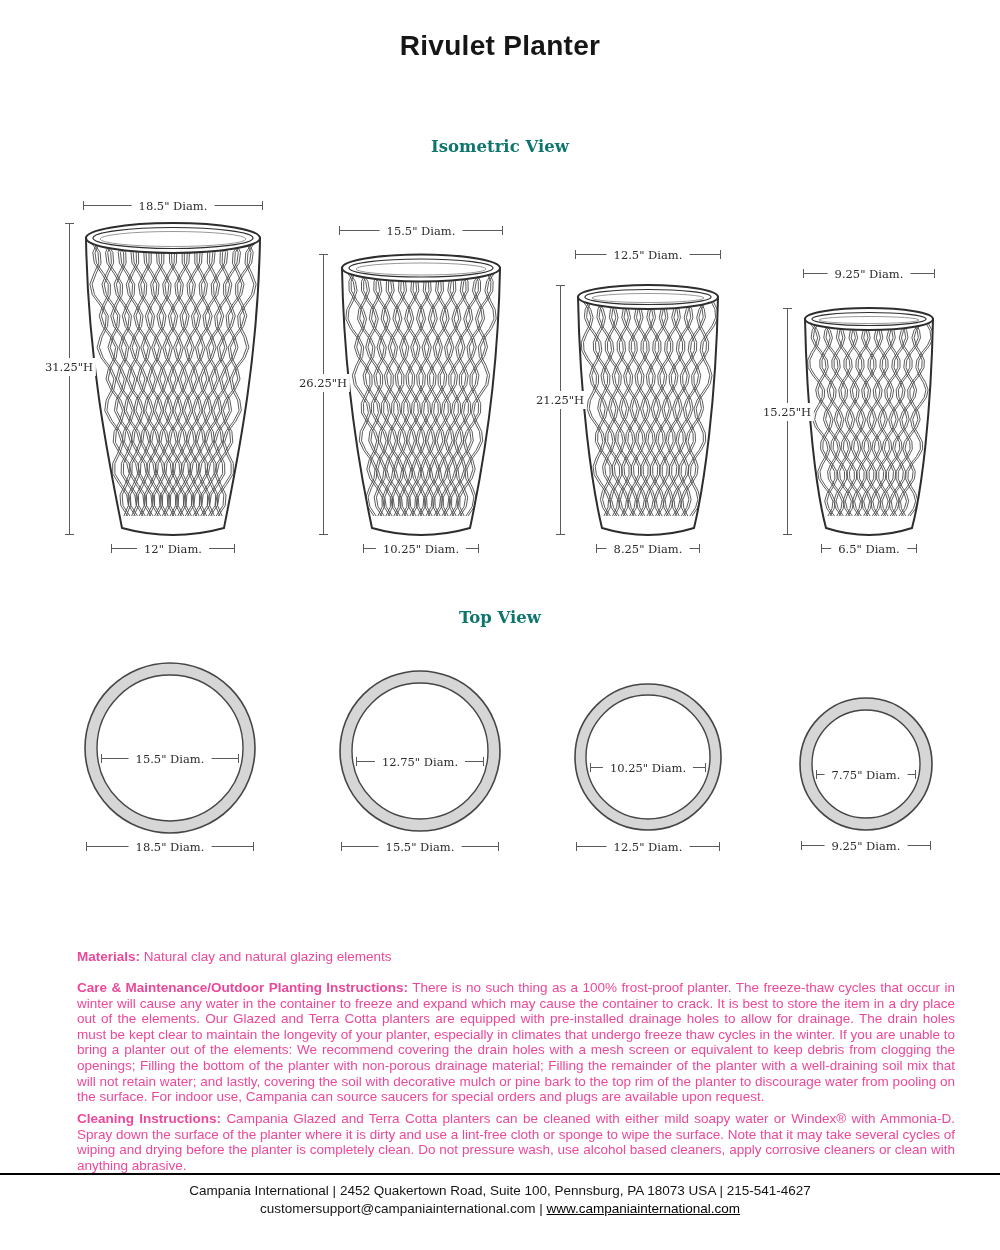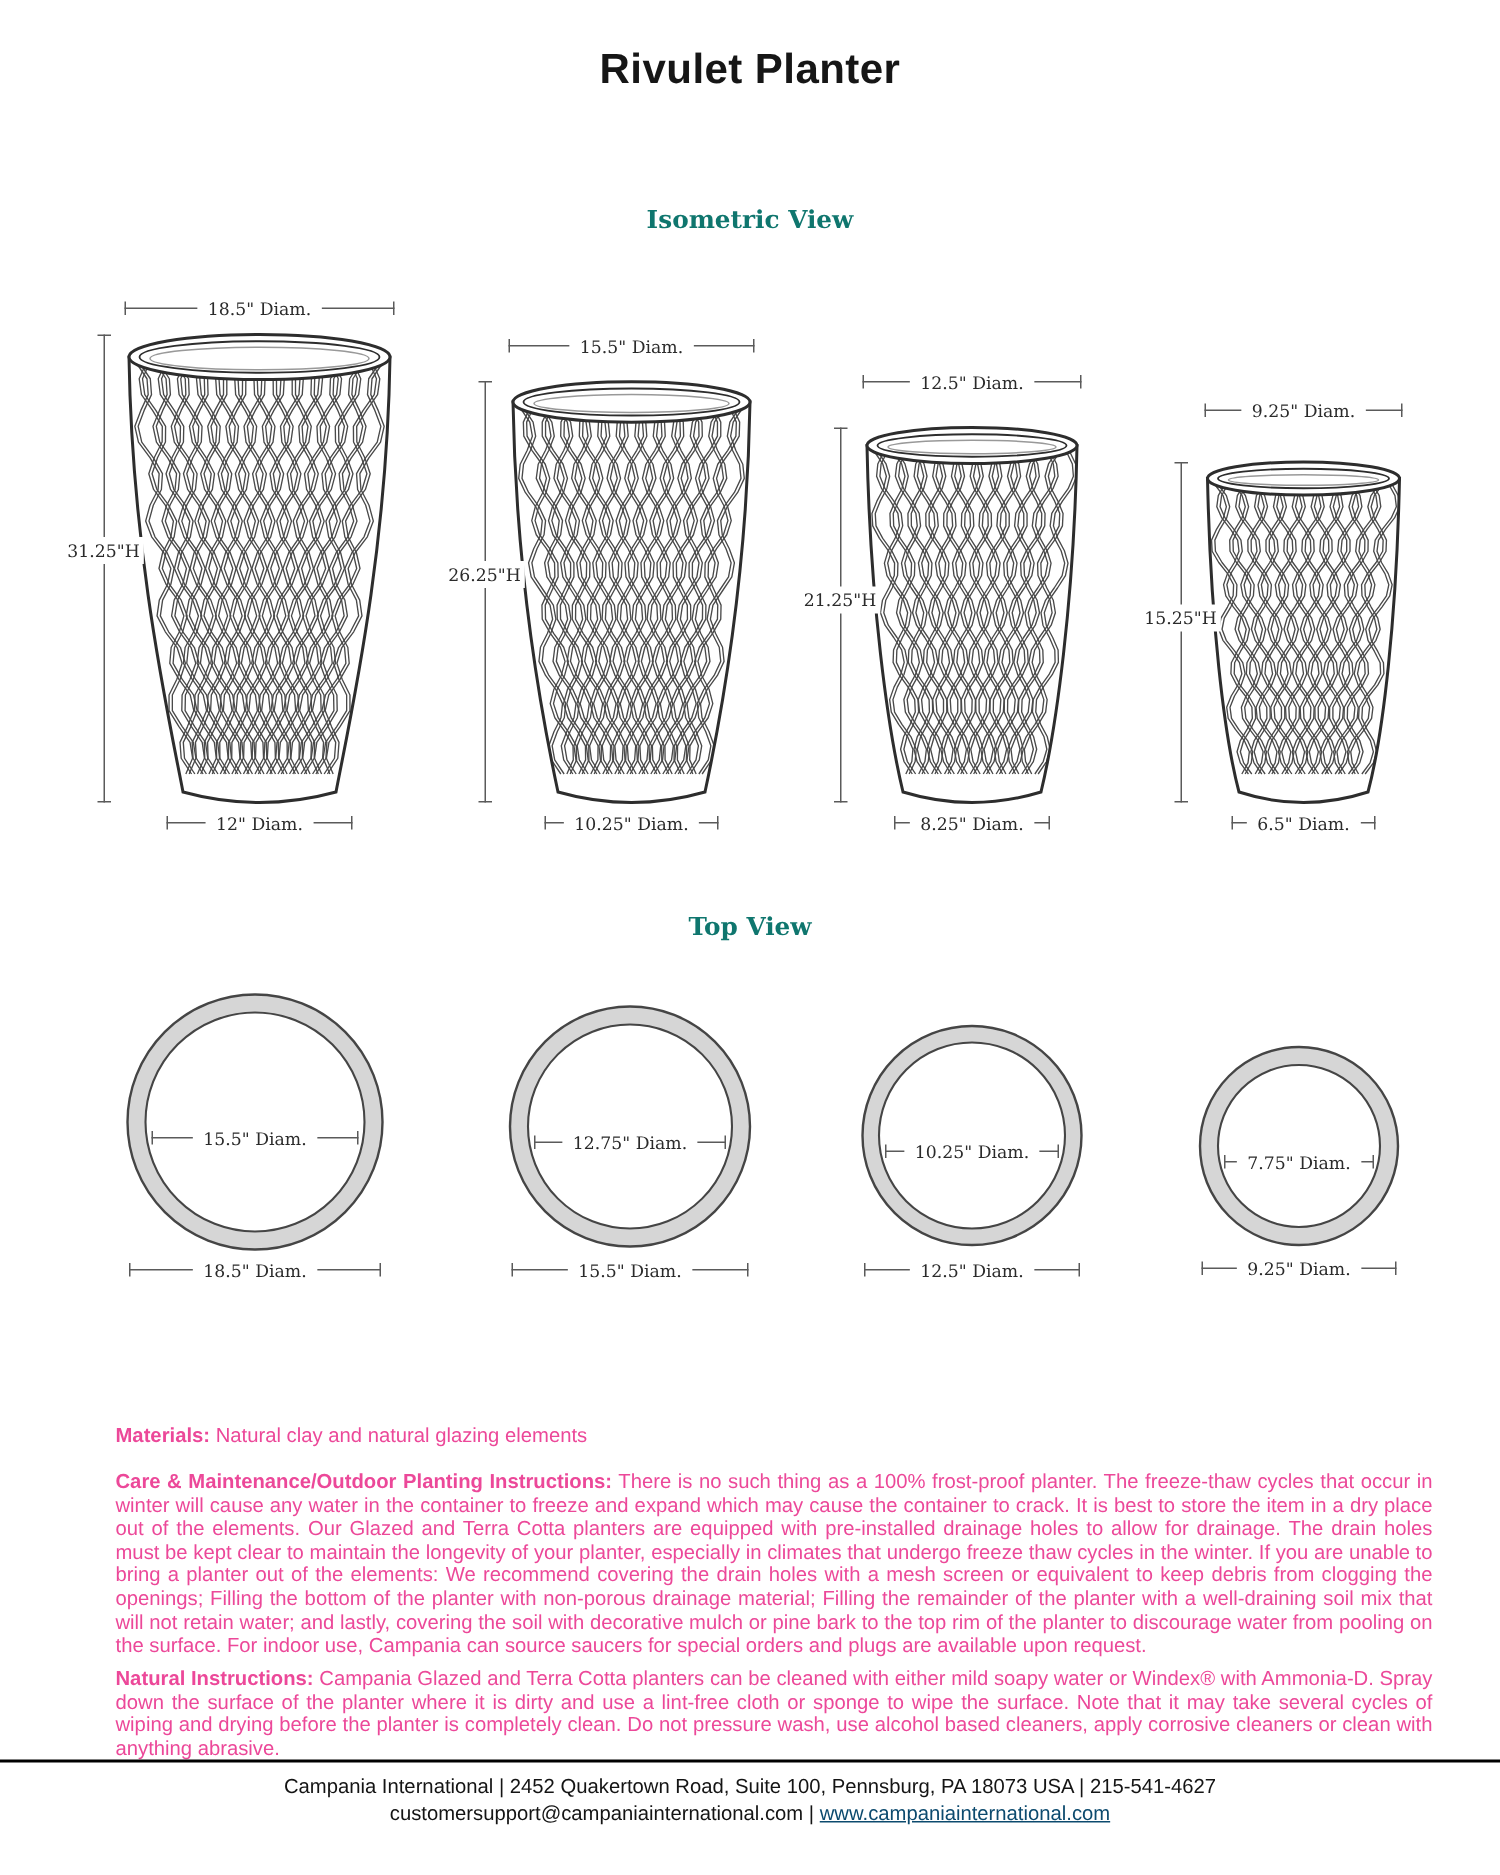--- a/index.html
+++ b/index.html
@@ -32,21 +32,21 @@
   .dim-v .dim-lbl{left:6px;top:46%;transform:translate(-50%,-50%);padding:2px 3px;}
 
   .para{position:absolute;left:76px;width:878px;font-size:13.5px;line-height:15.6px;margin:1px;color:#ec4899;}
   .para b{font-weight:bold;}
   .j{text-align:justify;}
 
   hr.rule{position:absolute;top:1173px;left:0;width:1000px;border:none;
           border-top:2px solid #000;margin:0;}
   .footer{position:absolute;top:1182px;left:0;width:100%;text-align:center;
           font-size:13.5px;line-height:17.5px;color:#141414;}
-  .footer a{color:#0c4a6e;text-decoration:underline;cursor:pointer;}
+  .footer a{color:#000000;text-decoration:underline;cursor:pointer;}
 </style>
 </head>
 <body>
 
 <div class="page">
 
   <h1 class="title">Rivulet Planter</h1>
   <h2 class="sec iso">Isometric View</h2>
   <h2 class="sec topv">Top View</h2>
 
@@ -425,21 +425,21 @@
     <b>Materials:</b>
     <span>Natural clay and natural glazing elements</span>
   </p>
 
   <p class="para j" style="top:979px;">
     <b>Care &amp; Maintenance/Outdoor Planting Instructions:</b>
     <span>There is no such thing as a 100% frost-proof planter. The freeze-thaw cycles that occur in winter will cause any water in the container to freeze and expand which may cause the container to crack. It is best to store the item in a dry place out of the elements. Our Glazed and Terra Cotta planters are equipped with pre-installed drainage holes to allow for drainage. The drain holes must be kept clear to maintain the longevity of your planter, especially in climates that undergo freeze thaw cycles in the winter. If you are unable to bring a planter out of the elements: We recommend covering the drain holes with a mesh screen or equivalent to keep debris from clogging the openings; Filling the bottom of the planter with non-porous drainage material; Filling the remainder of the planter with a well-draining soil mix that will not retain water; and lastly, covering the soil with decorative mulch or pine bark to the top rim of the planter to discourage water from pooling on the surface. For indoor use, Campania can source saucers for special orders and plugs are available upon request.</span>
   </p>
 
   <p class="para j" style="top:1110px;">
-    <b>Natural Instructions:</b>
+    <b>Cleaning Instructions:</b>
     <span>Campania Glazed and Terra Cotta planters can be cleaned with either mild soapy water or Windex® with Ammonia-D. Spray down the surface of the planter where it is dirty and use a lint-free cloth or sponge to wipe the surface. Note that it may take several cycles of wiping and drying before the planter is completely clean. Do not pressure wash, use alcohol based cleaners, apply corrosive cleaners or clean with anything abrasive.</span>
   </p>
 
   <hr class="rule">
 
   <div class="footer">
     <div>Campania International | 2452 Quakertown Road, Suite 100, Pennsburg, PA 18073 USA | 215-541-4627</div>
     <div><span>customersupport@campaniainternational.com</span><span> | </span><a href="#">www.campaniainternational.com</a></div>
   </div>
 

